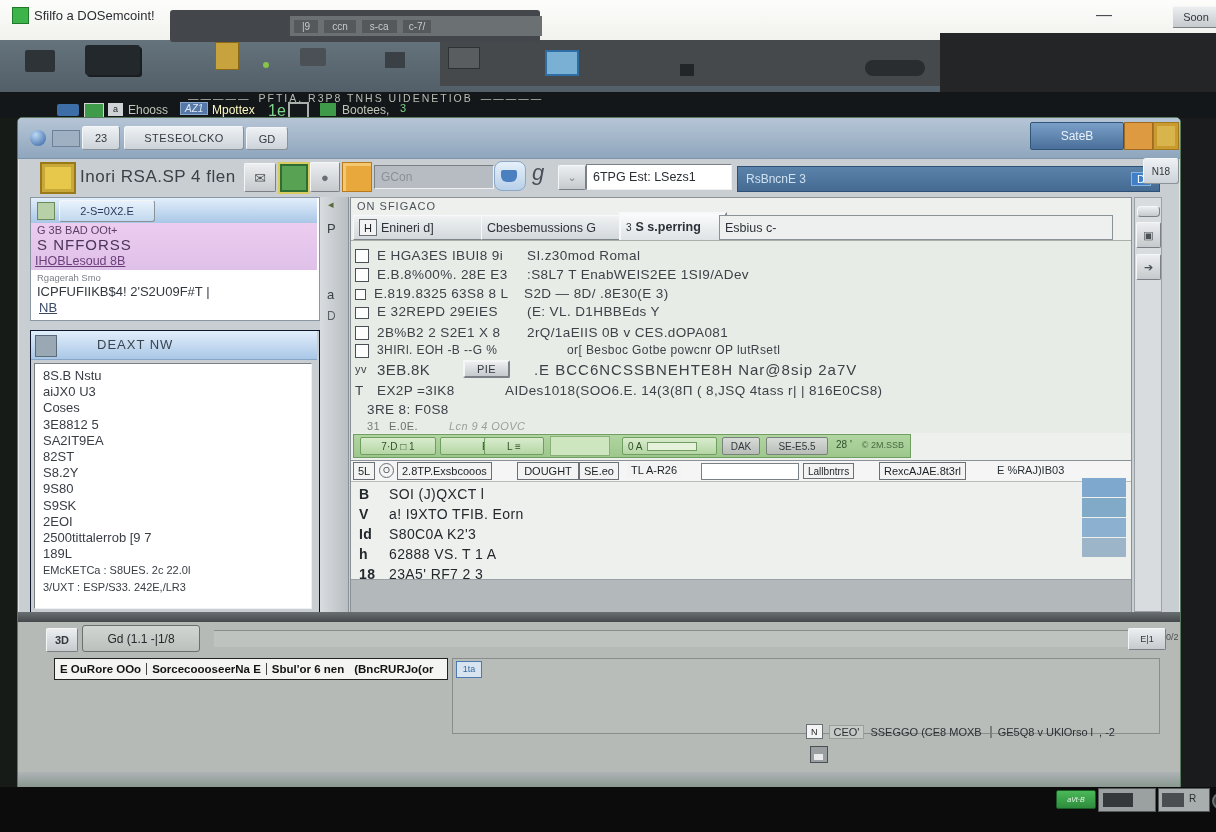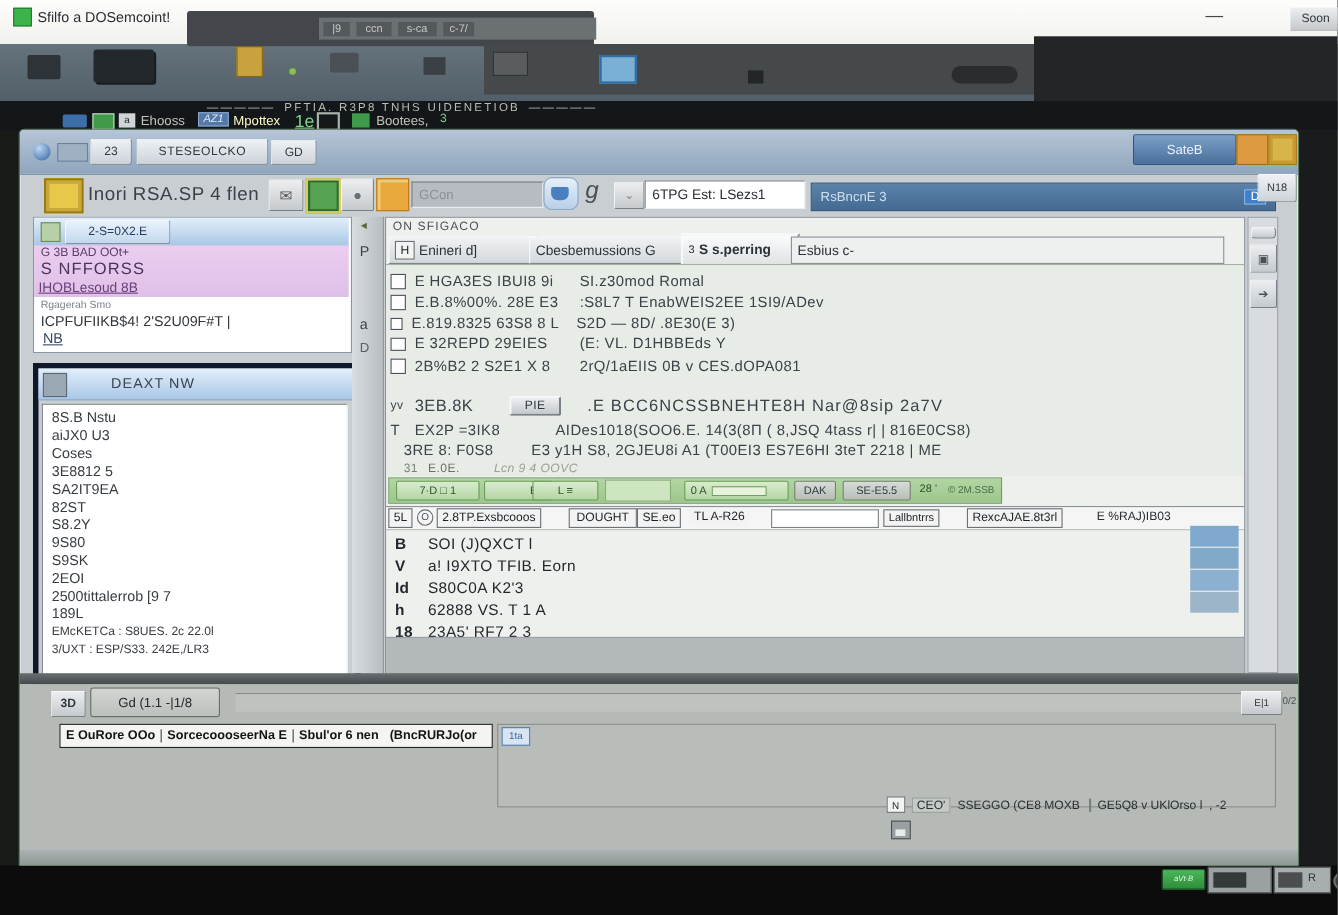--- a/index.html
+++ b/index.html
@@ -163,21 +163,21 @@
     <div class="abs" style="left:0;top:25px;width:286px;height:47px;background:linear-gradient(#ecccef,#dfc0e8);">
       <div style="position:absolute;left:6px;top:1px;font-size:11px;color:#5a3f66;">G 3B BAD OOt+</div>
       <div style="position:absolute;left:6px;top:13px;font-size:15px;color:#4a3458;letter-spacing:1px;">S NFFORSS</div>
       <div style="position:absolute;left:4px;top:31px;font-size:12.5px;color:#6a3f7a;text-decoration:underline;">IHOBLesoud 8B</div>
     </div>
     <div style="position:absolute;left:6px;top:74px;font-size:9.5px;color:#7a8088;">Rgagerah      Smo</div>
     <div style="position:absolute;left:6px;top:86px;font-size:13px;color:#33383e;white-space:nowrap;">ICPFUFIIKB$4! 2'S2U09F#T |</div>
     <div style="position:absolute;left:8px;top:102px;font-size:13px;color:#3a4a66;text-decoration:underline;">NB</div>
   </div>
 
-  <div class="abs" style="left:12px;top:212px;width:288px;height:282px;background:#c9ced2;border:5px solid #0f172a;">
+  <div class="abs" style="left:12px;top:212px;width:288px;height:282px;background:#c9ced2;border:1px solid #0f172a;">
     <div class="abs hdrblue" style="left:0;top:0;width:286px;height:28px;">
       <div class="abs" style="left:4px;top:4px;width:20px;height:20px;background:#9aa8b4;border:1px solid #5a6a78;"></div>
       <div class="abs" style="left:66px;top:6px;font-size:13px;color:#3a4450;letter-spacing:1px;">DEAXT NW</div>
     </div>
     <div class="abs inset" style="left:3px;top:32px;width:278px;height:246px;padding:4px 0 0 8px;box-sizing:border-box;overflow:hidden;">
       <div class="sbitem">8S.B Nstu</div>
       <div class="sbitem">aiJX0 U3</div>
       <div class="sbitem">Coses</div>
       <div class="sbitem">3E8812 5</div>
       <div class="sbitem">SA2IT9EA</div>
@@ -237,36 +237,40 @@
       <div class="abs grow" style="left:4px;top:63px;">
         <span class="chk" style="height:10px;"></span>
         <span class="c1">E 32REPD    29EIES</span>
         <span class="c2 g">(E: VL. D1HBBEds   Y</span>
       </div>
       <div class="abs grow" style="left:4px;top:83px;">
         <span class="chk"></span>
         <span class="c1">2B%B2 2    S2E1 X 8</span>
         <span class="c2 g">2rQ/1aEIIS 0B v CES.dOPA081</span>
       </div>
+      <div class="abs grow" style="left:4px;top:101px;font-size:12px;">
+        <span class="chk"></span>
+        <span class="c1" style="width:190px;">3HIRl.   EOH   -B   --G %</span>
+        <span class="c2">or[ Besboc Gotbe powcnr OP lutRsetl</span>
+      </div>
       <div class="abs grow" style="left:4px;top:119px;font-size:15px;">
         <span class="ric" style="font-size:11px;">yv</span>
         <span class="c1" style="width:86px;">3EB.8K</span>
         <span class="btn3d" style="font-size:11px;padding:1px 12px;margin-right:24px;border-width:2px;">
           <span>PIE</span>
         </span>
         <span class="c2 g" style="letter-spacing:1px;">.E BCC6NCSSBNEHTE8H Nar@8sip 2a7V</span>
       </div>
       <div class="abs grow" style="left:4px;top:142px;">
         <span class="ric">T</span>
         <span class="c1" style="width:128px;">EX2P     =3IK8</span>
         <span class="c2 g">AIDes1018(SOO6.E. 14(3(8Π ( 8,JSQ 4tass r|  | 816E0CS8)</span>
       </div>
       <div class="abs grow" style="left:16px;top:161px;">
         <span class="c1" style="width:116px;">3RE 8:     F0S8</span>
-        <span class="c2 g">E3 y1H S8, 2GJEU8i   A1   (T00EI3 ES7E6HI   3teT 2218 | ME</span>
       </div>
       <div class="abs grow" style="left:16px;top:179px;font-size:11px;color:#7a8078;">
         <span class="ric" style="color:#7a8078;">31</span>
         <span class="c1" style="width:60px;color:#6a7068;">E.0E.</span>
         <span class="c2" style="color:#9aa098;font-style:italic;">Lcn 9 4 OOVC</span>
       </div>
     </div>
 
     <div class="abs" style="left:2px;top:236px;width:556px;height:22px;background:linear-gradient(#b2d6a2,#9cc78c);border:1px solid #6f9e60;">
       <div class="abs gbtn" style="left:6px;top:2px;width:74px;height:16px;">

